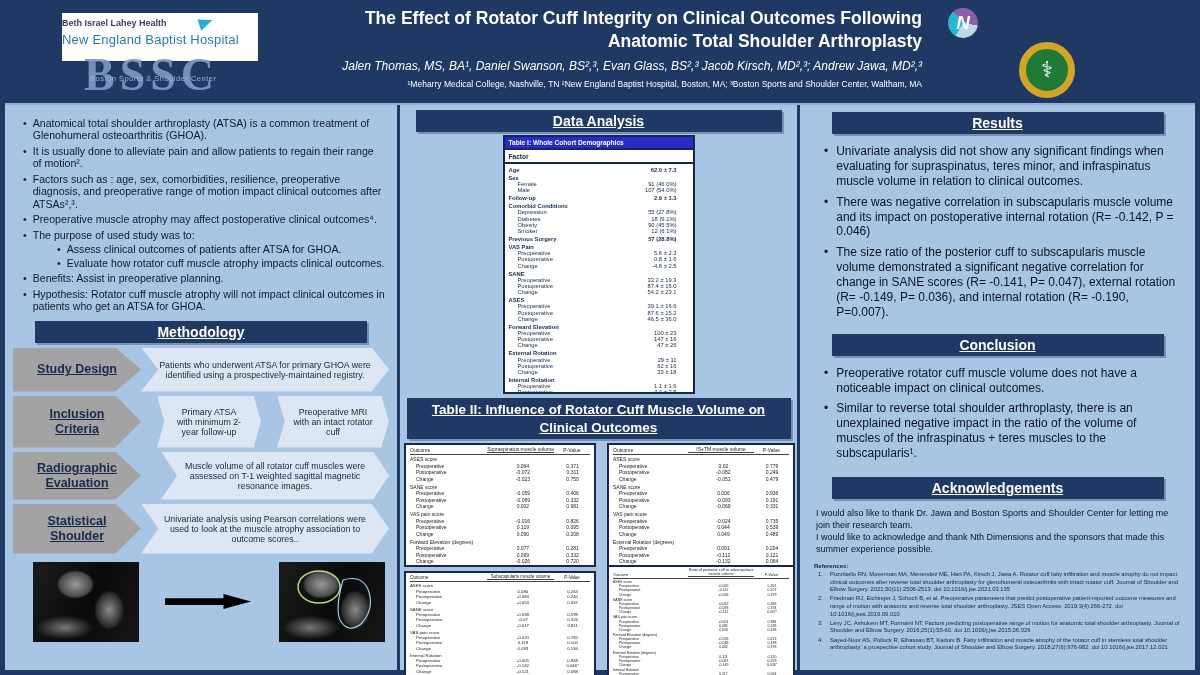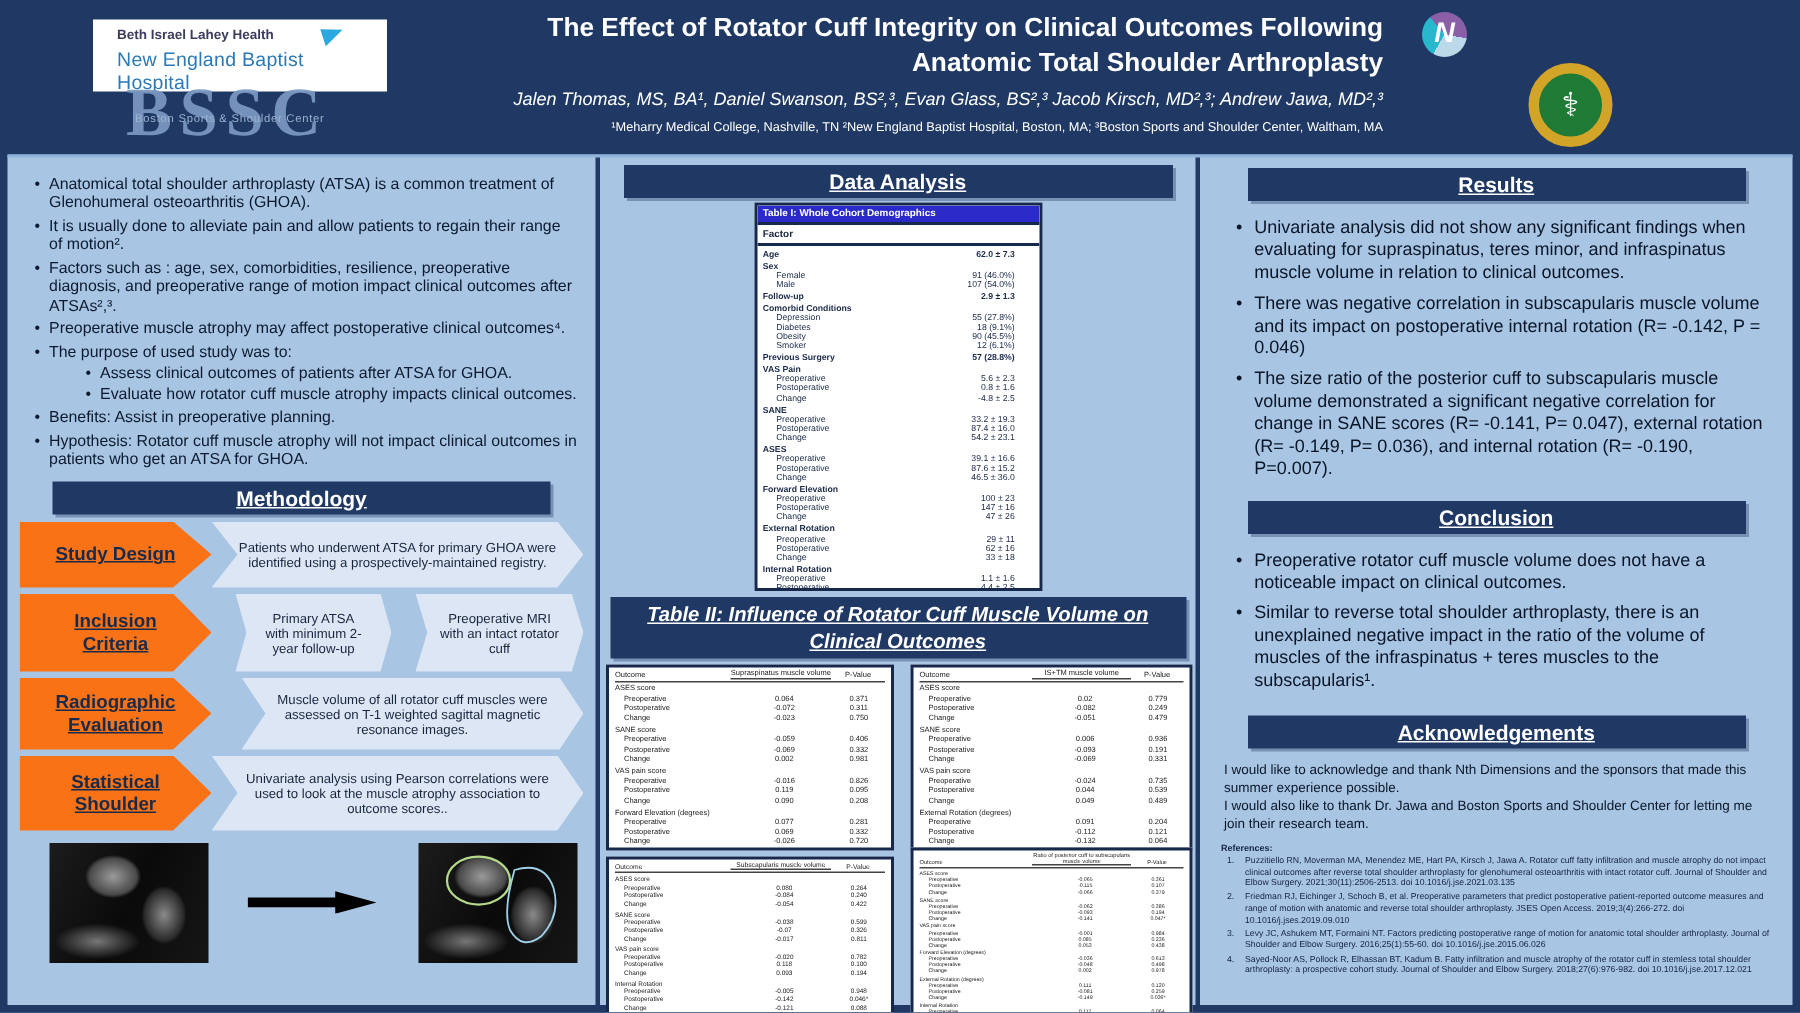--- a/index.html
+++ b/index.html
@@ -2,21 +2,21 @@
 <html><head>
 <meta charset="utf-8">
 <style>
   html,body{margin:0;padding:0;background:#1f3864;}
   #poster{position:relative;width:1200px;height:675px;background:#1f3864;overflow:hidden;
           font-family:"Liberation Sans",sans-serif;color:#101e38;}
 
   
   #header{position:absolute;left:0;top:0;width:1200px;height:102px;background:#1f3864;}
   .bilh-box{position:absolute;left:62px;top:13px;width:196px;height:48px;background:#ffffff;
-            padding:4px 16px;box-sizing:border-box;}
+            padding:4px 0;box-sizing:border-box;}
   .bilh-1{font-size:9px;font-weight:bold;color:#3c3c5e;display:flex;align-items:center;gap:4px;}
   .plane{display:inline-block;width:0;height:0;border-left:14px solid #2ba8e0;border-top:5px solid transparent;
          border-bottom:7px solid transparent;transform:rotate(-18deg);margin-left:28px;}
   .bilh-2{font-size:13px;color:#2a7ab9;margin-top:3px;letter-spacing:.2px;}
   .bssc{position:absolute;left:84px;top:52px;width:230px;height:50px;}
   .bssc-acr{font-family:"Liberation Serif",serif;font-size:46px;font-weight:bold;letter-spacing:5px;
             color:#7b99c2;opacity:.92;line-height:46px;}
   .bssc-name{position:absolute;left:6px;top:22px;font-size:7.5px;color:#9db4d2;letter-spacing:.5px;}
   .title-wrap{position:absolute;left:302px;top:7px;width:620px;text-align:right;}
   .title{color:#ffffff;font-size:17.5px;font-weight:bold;line-height:1.3;}
@@ -50,21 +50,21 @@
 
   
   #intro-bullets{list-style:none;margin:7px 0 0;padding:0 4px 0 10px;font-size:10.6px;line-height:1.17;color:#0d1a2e;}
   #intro-bullets .b{display:flex;gap:6px;margin-top:3.2px;}
   #intro-bullets .b.lv1{margin-left:34px;margin-top:1.5px;}
   .dot{flex:0 0 auto;}
 
   
   #flow{margin-top:5px;}
   .flow-row{display:flex;align-items:stretch;margin-top:4px;gap:0;}
-  .arrow-label{width:128px;flex:0 0 auto;background:#f97316;
+  .arrow-label{width:128px;flex:0 0 auto;background:#a3a3a3;
                clip-path:polygon(0 0,80% 0,100% 50%,80% 100%,0 100%);
                display:flex;align-items:center;justify-content:center;}
   .al-text{width:78%;text-align:center;font-weight:bold;text-decoration:underline;
            color:#1a2a4a;font-size:12.5px;line-height:1.15;}
   .arrow-desc{flex:1;background:#dde6f4;
               clip-path:polygon(0 0,93% 0,100% 50%,93% 100%,0 100%,7% 50%);
               display:flex;align-items:center;justify-content:center;
               font-size:8.8px;color:#17263f;text-align:center;padding:2px 16px;box-sizing:border-box;}
   .r1{height:44px;} .r2{height:52px;gap:16px;} .r3{height:48px;gap:20px;} .r4{height:50px;}
 
@@ -87,21 +87,21 @@
             border-bottom:2px solid #16294d;}
   .t1-head{font-size:6.6px;font-weight:bold;color:#15233f;padding:2.5px 4px;border-bottom:2px solid #16294d;}
   #t1-body{padding:1px 4px 0;}
   .t1-row{display:flex;font-size:5.8px;line-height:6.2px;color:#1b2a4a;font-weight:bold;margin-top:1.8px;}
   .t1-row.lv1{font-weight:normal;margin-top:0;}
   .t1-row.lv1 .t1-l{padding-left:9px;}
   .t1-l{flex:1;text-align:left;}
   .t1-v{width:74px;text-align:right;padding-right:12px;}
 
   
-  #table2-bar{width:384px;font-size:13.5px;line-height:1.3;margin-top:4px;font-style:italic;}
+  #table2-bar{width:384px;font-size:13.5px;line-height:1.3;margin-top:4px;}
   #sub-grid{position:relative;margin-top:4px;height:245px;}
   .sub{position:absolute;background:#ffffff;border:2px solid #16294d;box-sizing:border-box;
        overflow:hidden;padding:1px 4px;}
   #sub-a{left:0;top:0;width:192px;height:124px;}
   #sub-b{left:203px;top:0;width:188px;height:124px;}
   #sub-c{left:0;top:128px;width:192px;height:106px;}
   #sub-d{left:203px;top:122px;width:188px;height:116px;}
   .sub-head{display:flex;align-items:flex-end;color:#222222;border-bottom:1.5px solid #444444;
             padding-bottom:1px;font-size:5px;}
   .sh-l{flex:1.5;text-align:left;}
@@ -839,22 +839,22 @@
             <span class="dot">•</span>
             <span class="bt">Similar to reverse total shoulder arthroplasty, there is an unexplained negative impact in the ratio of the  volume of muscles of the infraspinatus + teres muscles to the subscapularis¹.</span>
           </li>
         </ul>
 
       <div class="section-bar" id="ack-bar">
         <span class="bar-text">Acknowledgements</span>
       </div>
       <div id="ack-text">
 
-      <div class="ack-line">I would like to acknowledge and thank Nth Dimensions and the sponsors that made this summer experience possible.</div>
-          <div class="ack-line">I would also like to thank Dr. Jawa and Boston Sports and Shoulder Center for letting me join their research team.</div>
+      <div class="ack-line">I would also like to thank Dr. Jawa and Boston Sports and Shoulder Center for letting me join their research team.</div>
+          <div class="ack-line">I would like to acknowledge and thank Nth Dimensions and the sponsors that made this summer experience possible.</div>
         </div>
 
       <div id="refs">
         <div id="refs-label">References:</div>
         <div>
 
         <div class="ref">
               <span class="ref-n">1.</span>
               <span class="ref-t">Puzzitiello RN, Moverman MA, Menendez ME, Hart PA, Kirsch J, Jawa A. Rotator cuff fatty infiltration and muscle atrophy do not impact clinical outcomes after reverse total shoulder arthroplasty for glenohumeral osteoarthritis with intact rotator cuff. Journal of Shoulder and Elbow Surgery. 2021;30(11):2506-2513. doi 10.1016/j.jse.2021.03.135</span>
             </div>

